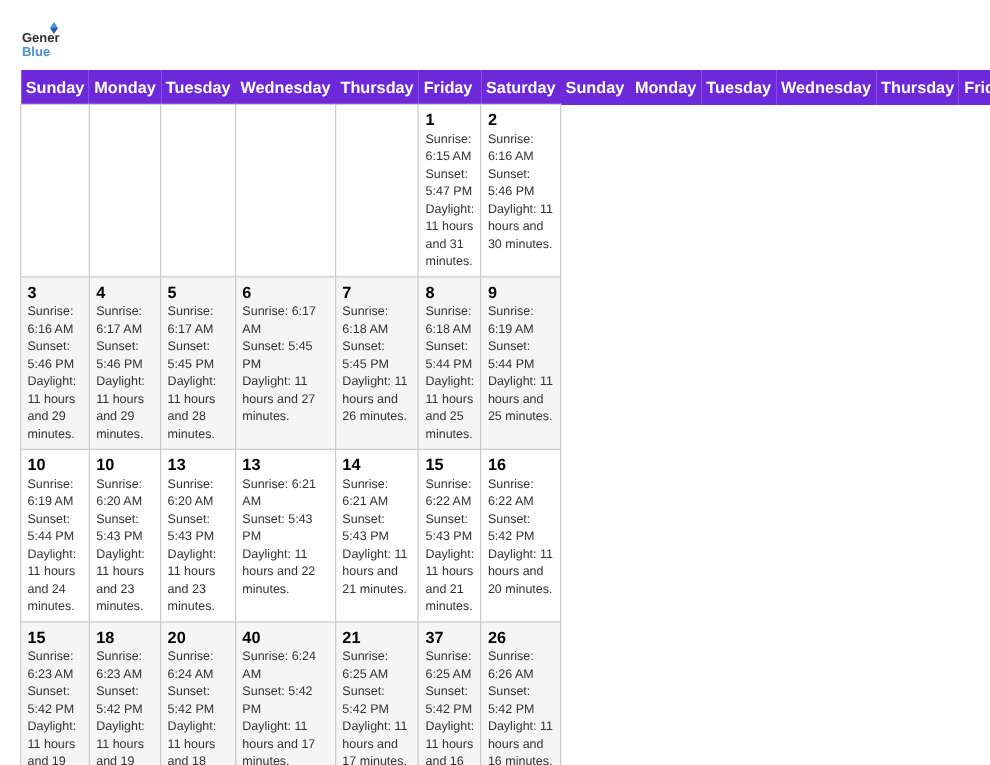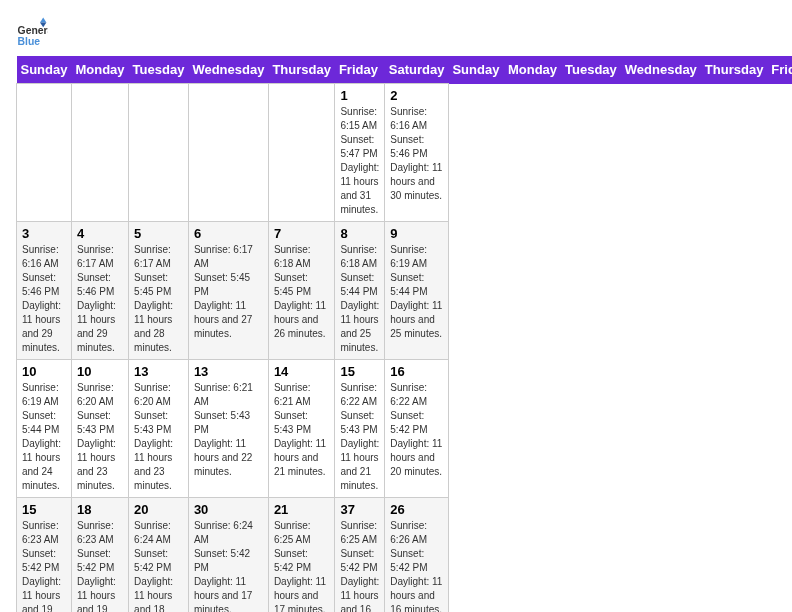--- a/index.html
+++ b/index.html
@@ -235,21 +235,21 @@
 Sunset: 5:42 PM
 Daylight: 11 hours and 19 minutes.</div>
         </td>
         <td>
           <span class="day-num">20</span>
           <div class="day-info" style="white-space: pre-line;">Sunrise: 6:24 AM
 Sunset: 5:42 PM
 Daylight: 11 hours and 18 minutes.</div>
         </td>
         <td>
-          <span class="day-num">30</span>
+          <span class="day-num">40</span>
           <div class="day-info" style="white-space: pre-line;">Sunrise: 6:24 AM
 Sunset: 5:42 PM
 Daylight: 11 hours and 17 minutes.</div>
         </td>
         <td>
           <span class="day-num">21</span>
           <div class="day-info" style="white-space: pre-line;">Sunrise: 6:25 AM
 Sunset: 5:42 PM
 Daylight: 11 hours and 17 minutes.</div>
         </td>

